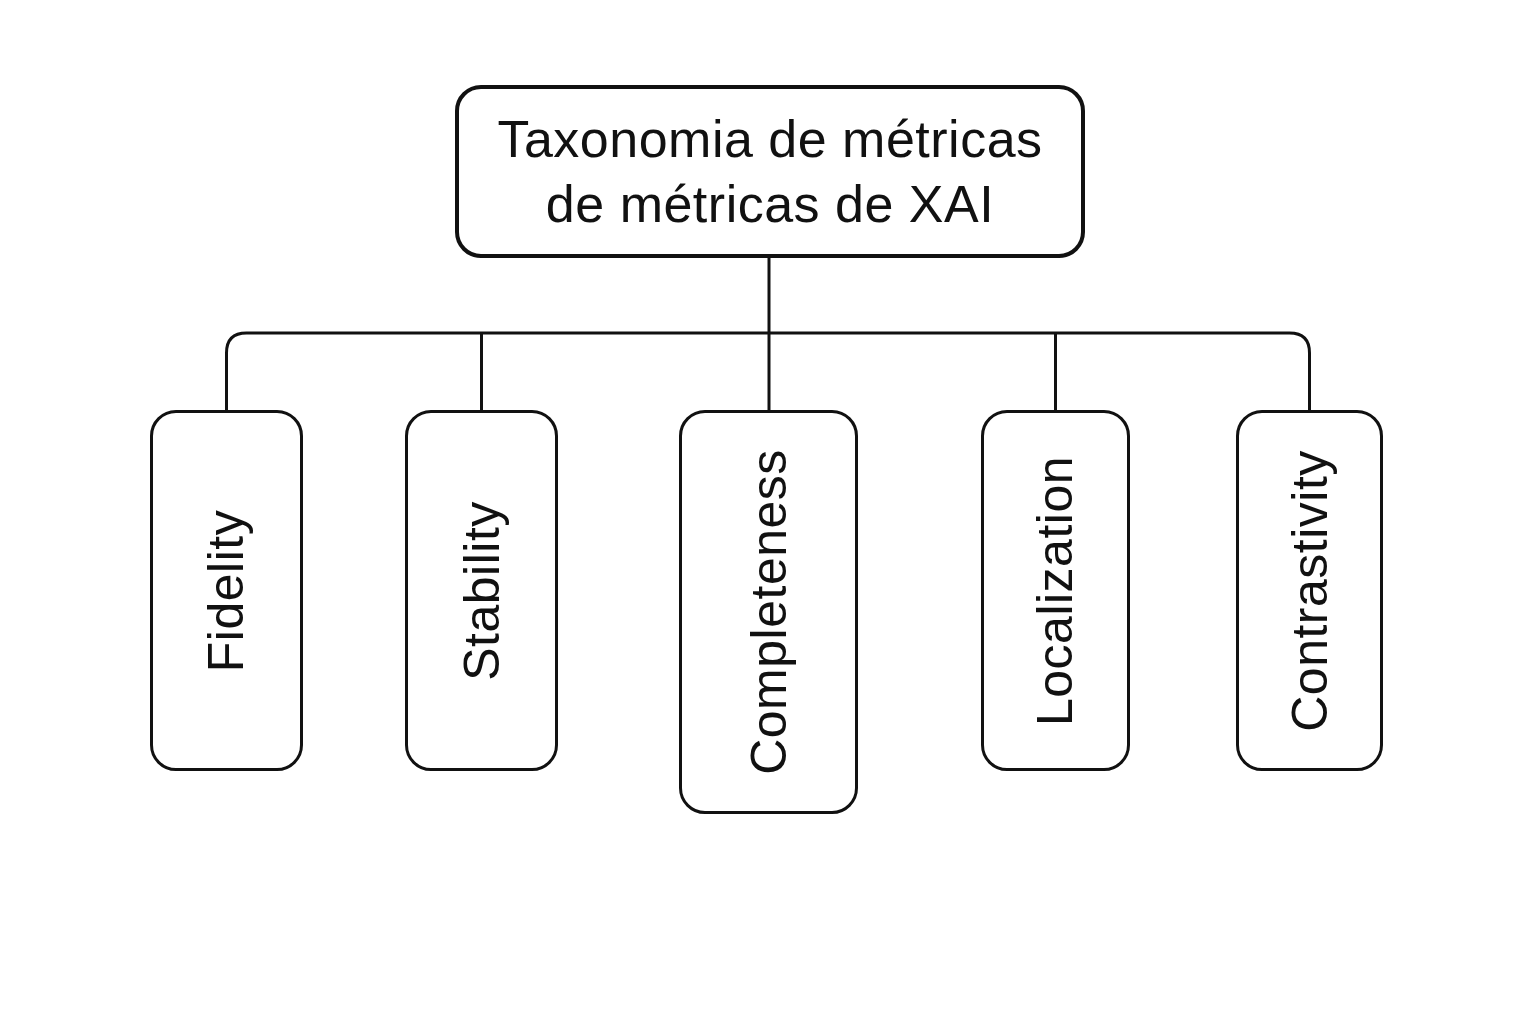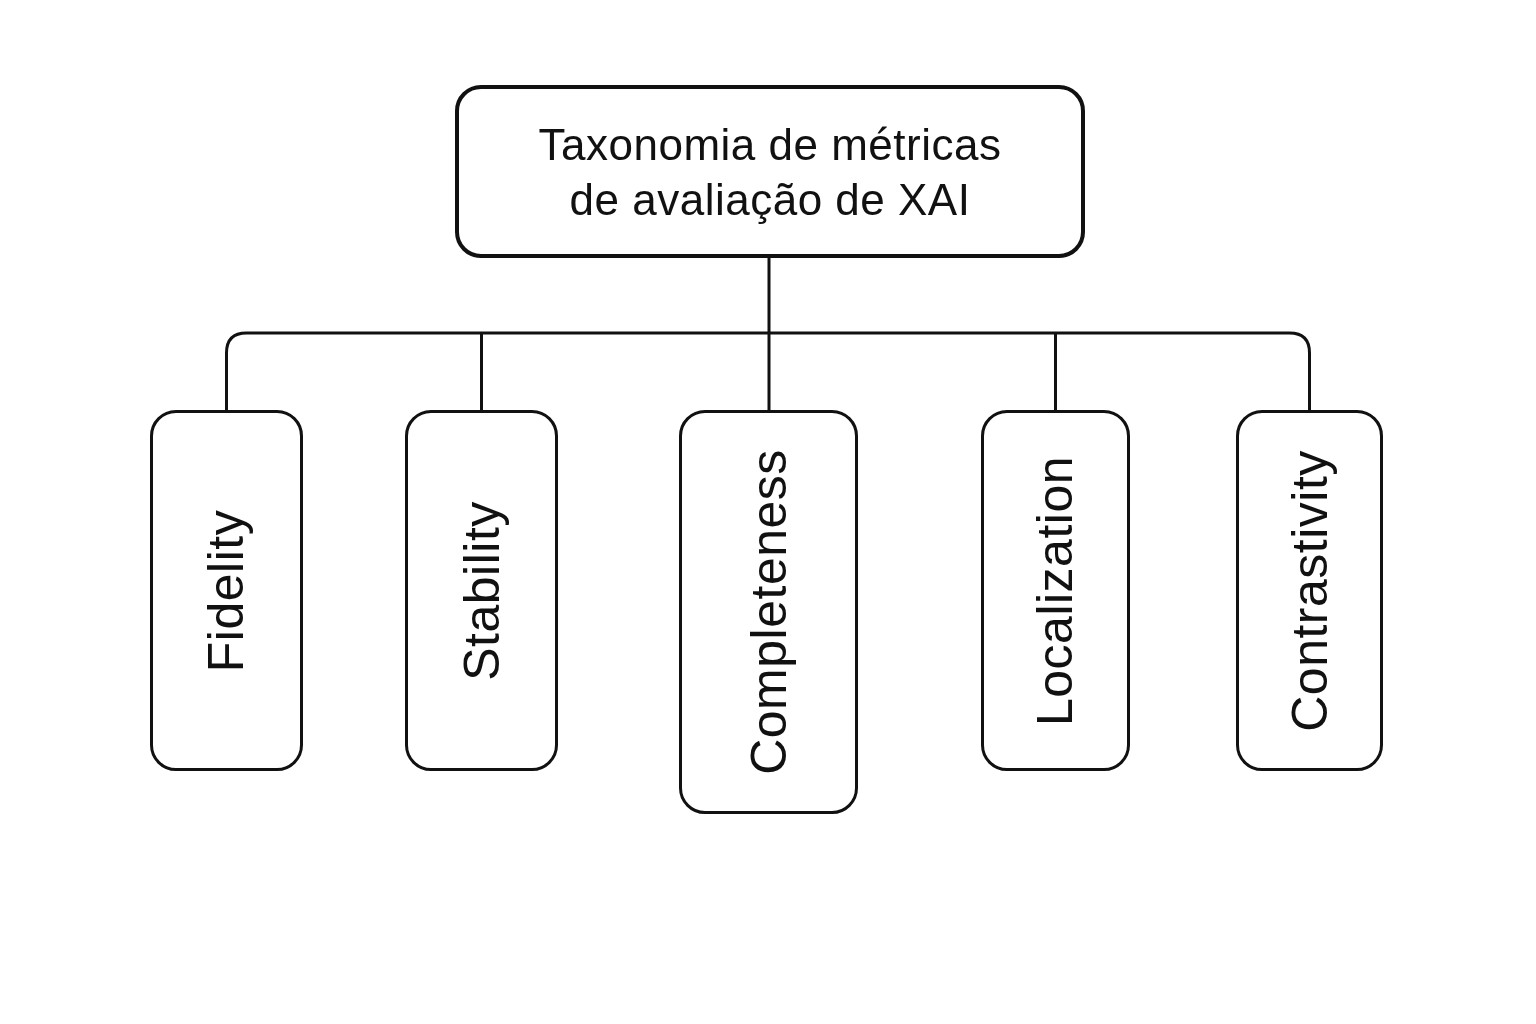--- a/index.html
+++ b/index.html
@@ -20,21 +20,21 @@
     border-radius:26px;
     display:flex;
     align-items:center;
     justify-content:center;
   }
   .root-node{
     left:455px;top:85px;width:630px;height:173px;
     border-width:4px;
     flex-direction:column;
     text-align:center;
-    font-size:44px;
+    font-size:52px;
     line-height:1.25;
     letter-spacing:0.5px;
   }
   .child-node{top:410px;height:361px;}
   .child-node .vlabel{
     transform:rotate(-90deg);
     white-space:nowrap;
     font-size:50px;
     letter-spacing:0.5px;
   }
@@ -55,21 +55,21 @@
 
     <path class="connector" d="M226.5 410 L226.5 353 Q226.5 333 246.5 333 L1289.5 333 Q1309.5 333 1309.5 353 L1309.5 410"></path>
 
     <path class="connector" d="M481.5 333 L481.5 410"></path>
 
     <path class="connector" d="M1055.5 333 L1055.5 410"></path>
   </svg>
 
   <div class="node root-node">
     <span>Taxonomia de métricas</span>
-    <span>de avaliação de XAI</span>
+    <span>de métricas de XAI</span>
   </div>
 
   <div class="node child-node node-fidelity">
     <span class="vlabel">Fidelity</span>
   </div>
 
   <div class="node child-node node-stability">
     <span class="vlabel">Stability</span>
   </div>
 

